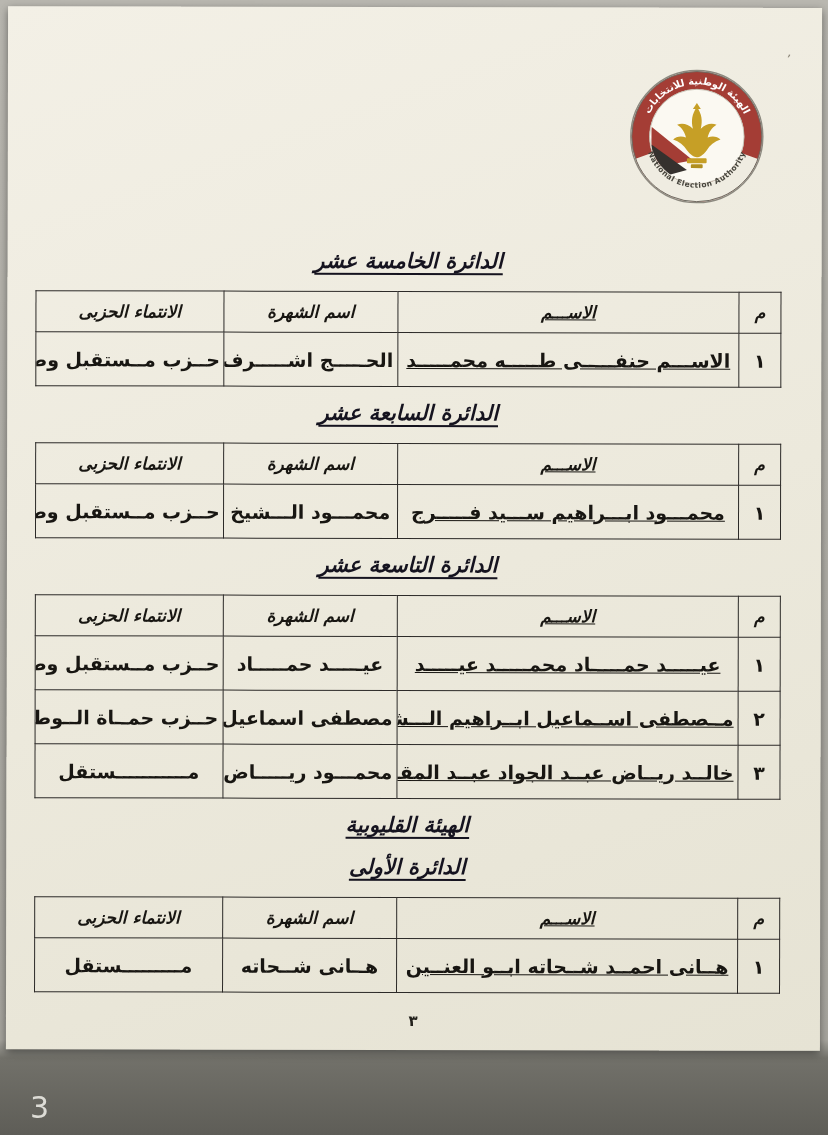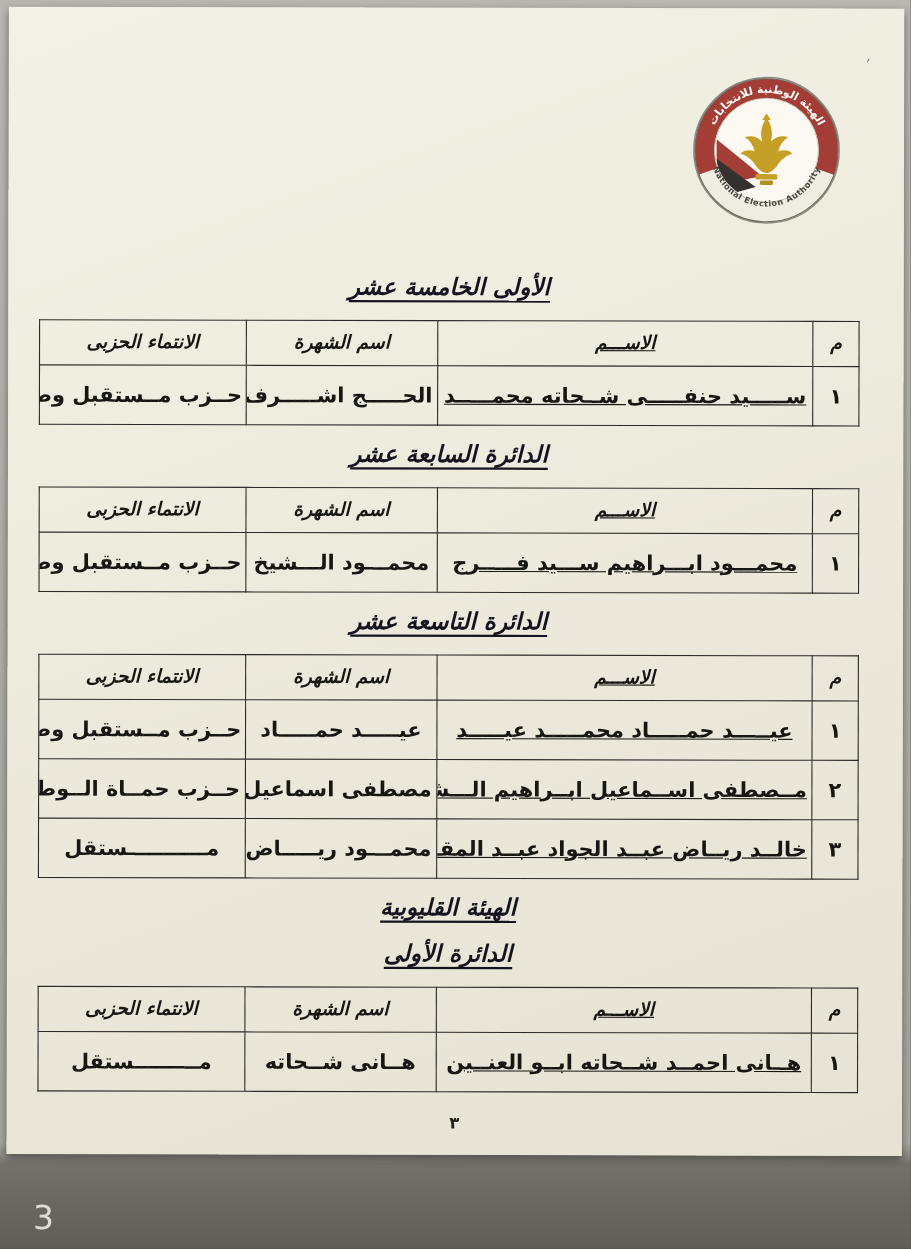--- a/index.html
+++ b/index.html
@@ -79,34 +79,34 @@
           <path d="M70 36 l4 6 l-8 0 z" fill="#c69f26"></path>
           <rect x="60" y="92" width="20" height="5" rx="1" fill="#c69f26"></rect>
           <rect x="64" y="98" width="12" height="4" rx="1" fill="#b08e20"></rect>
         </g>
         <text class="logo-ar"><textPath href="#arcTop" startOffset="50%" text-anchor="middle">الهيئة الوطنية للانتخابات</textPath></text>
         <text class="logo-en"><textPath href="#arcBot" startOffset="50%" text-anchor="middle">National Election Authority</textPath></text>
       </svg>
     </div>
 
     <div class="sections">
-        <div class="section-heading"><span>الأولى الخامسة عشر</span></div>
+        <div class="section-heading"><span>الدائرة الخامسة عشر</span></div>
         <table class="cand-table">
           <thead>
             <tr>
               <th class="col-num">م</th>
               <th class="col-name">الاســـم</th>
               <th class="col-alias">اسم الشهرة</th>
               <th class="col-party">الانتماء الحزبى</th>
             </tr>
           </thead>
           <tbody>
             <tr>
               <td class="col-num">١</td>
-              <td class="col-name">ســـــيد حنفـــــى شــحاته محمـــــد</td>
+              <td class="col-name">الاســـم حنفـــــى طـــــه محمـــــد</td>
               <td class="col-alias">الحـــــج اشـــــرف</td>
               <td class="col-party">حــزب مــستقبل وطــن</td>
             </tr>
           </tbody>
         </table>
         <div class="section-heading"><span>الدائرة السابعة عشر</span></div>
         <table class="cand-table">
           <thead>
             <tr>
               <th class="col-num">م</th>

